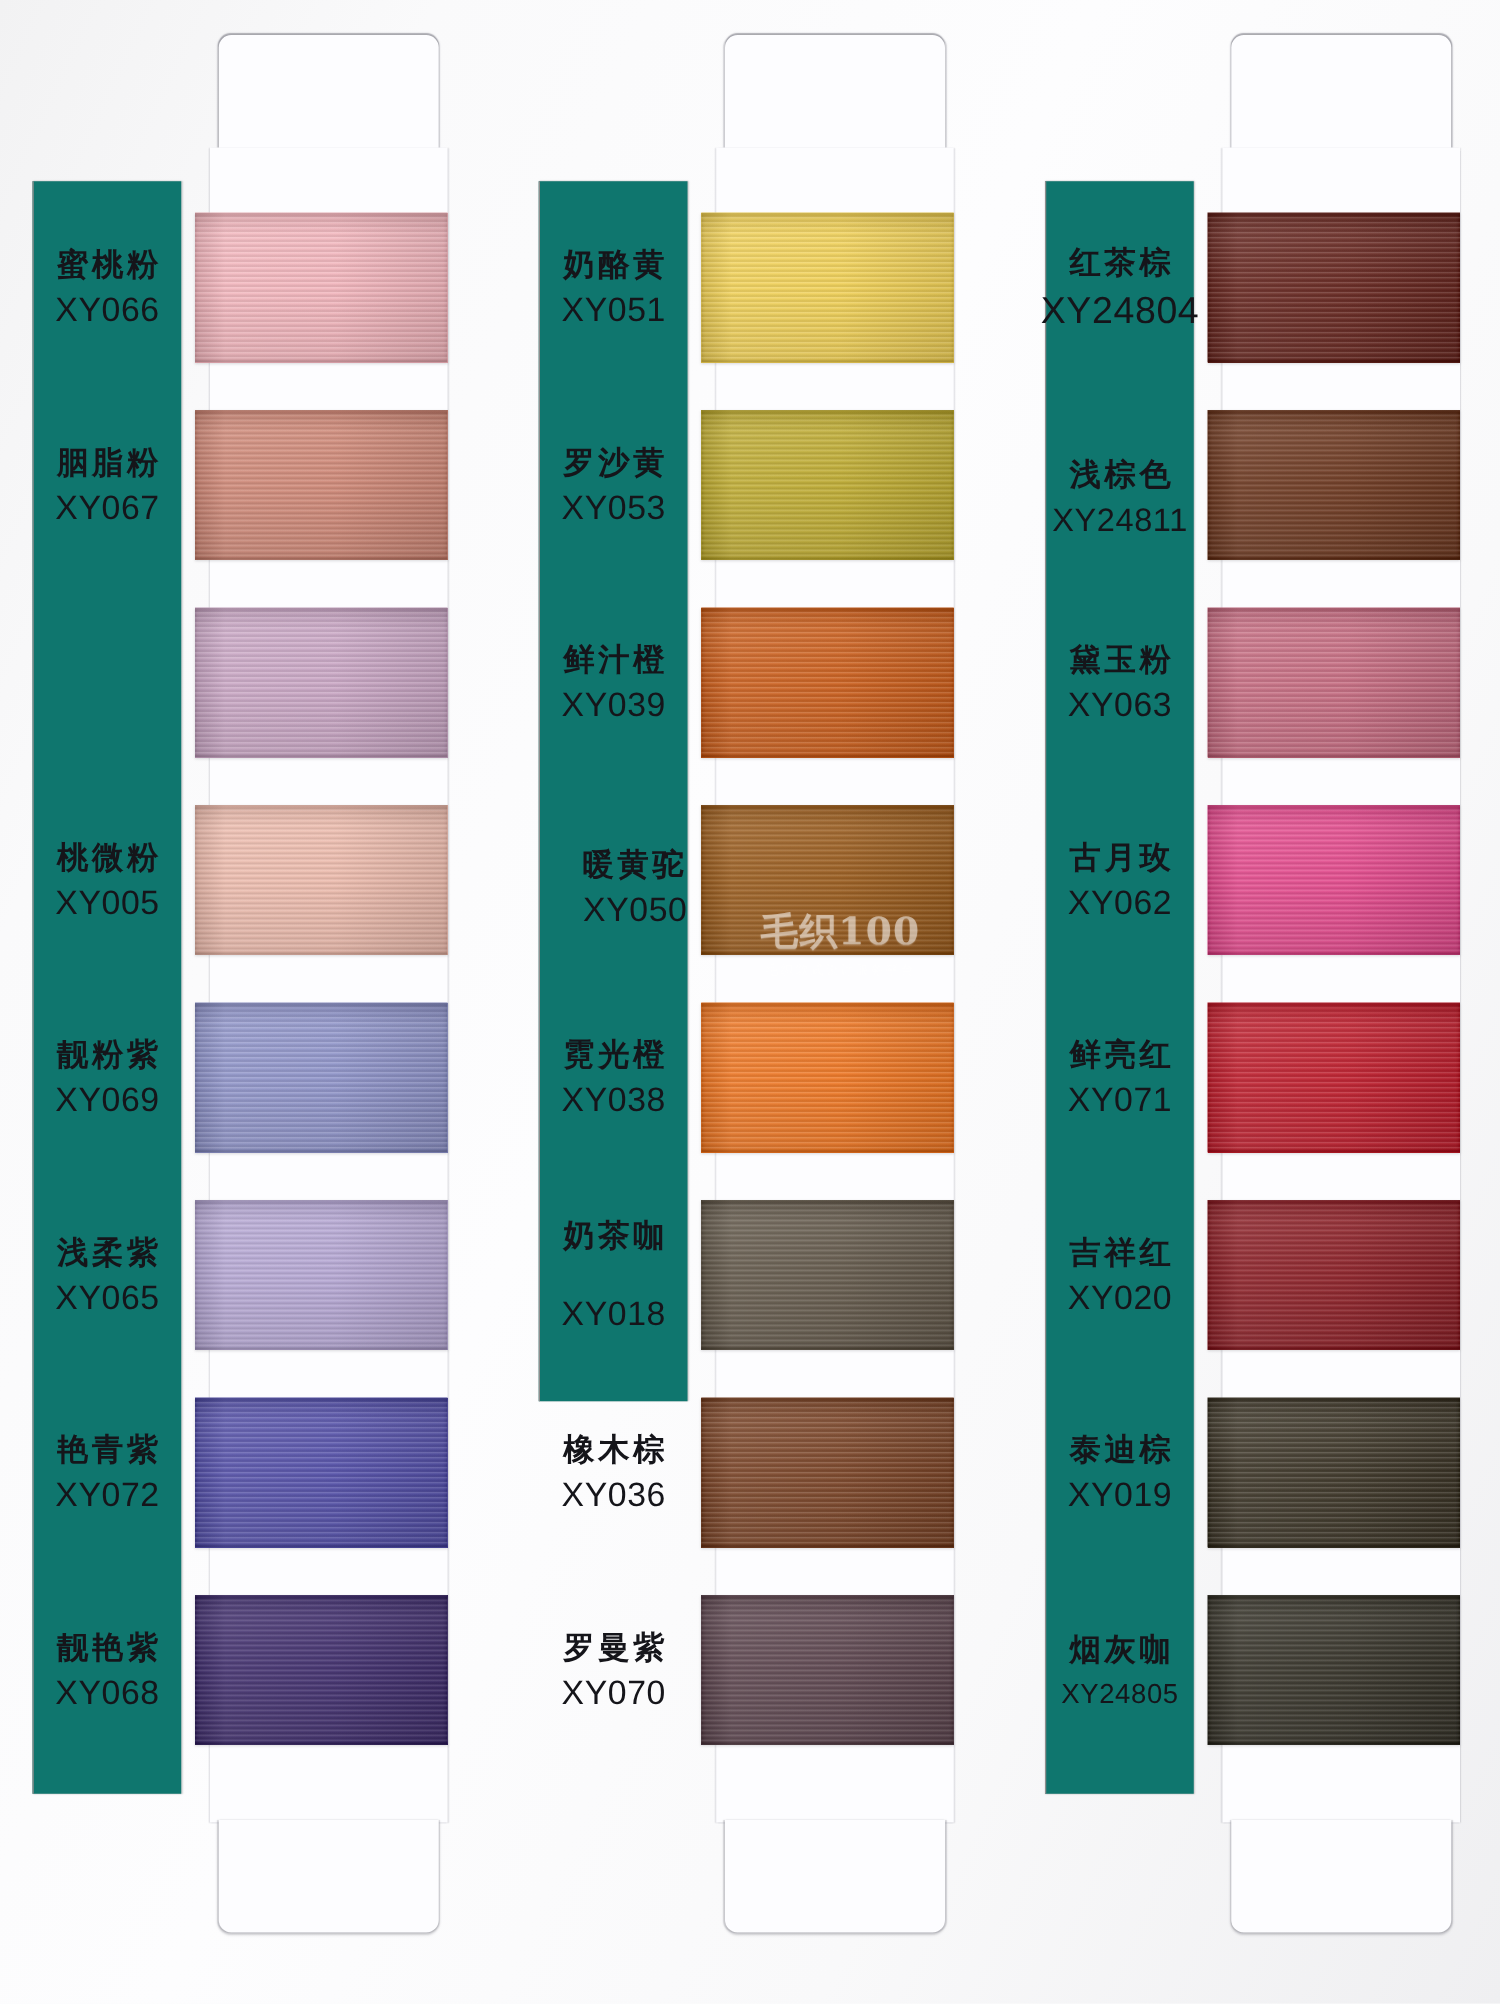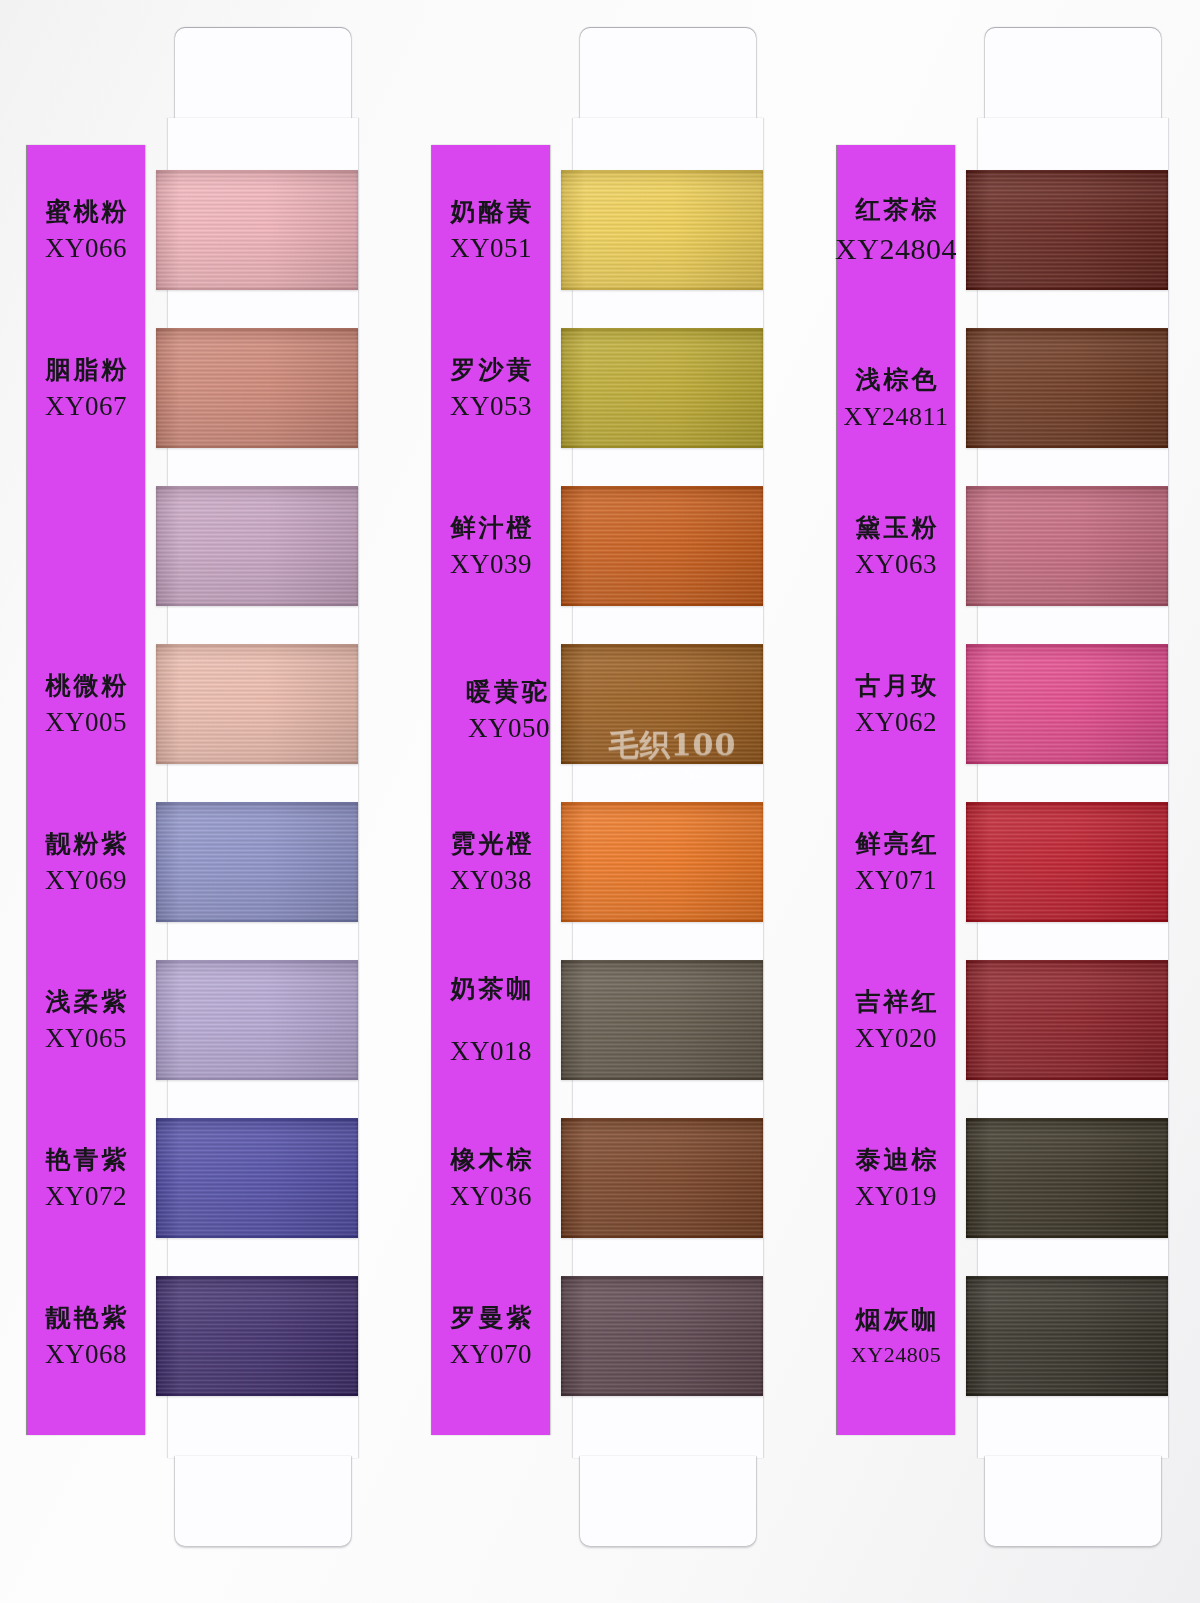--- a/index.html
+++ b/index.html
@@ -83,21 +83,21 @@
         rgba(255,255,255,.05) 14%,
         rgba(255,255,255,.0) 50%,
         rgba(0,0,0,.07) 100%);
     pointer-events: none;
   }
 
   
   .label-strip {
     position: absolute;
     background: linear-gradient(to right, #efede2 0%, #f5f3e9 14%, #f4f2e8 78%, #ecead f 100%);
-    background-color: #d946ef;
+    background-color: #0f766e;
     border-left: 1px solid #8d8d8d;
     box-shadow: 1px 0 1px rgba(150,150,150,.35), 0 0 1px rgba(160,160,160,.5);
   }
   .label-cell {
     position: absolute;
     left: 0;
     width: 100%;
     display: flex;
     flex-direction: column;
     align-items: center;
@@ -107,21 +107,21 @@
   .label-name {
     font-family: "DejaVu Serif", "Liberation Serif", serif;
     font-size: 25px;
     letter-spacing: 3px;
     line-height: 1.1;
     text-indent: 3px;
     font-weight: 600;
     white-space: nowrap;
   }
   .label-code {
-    font-family: Liberation Serif, serif;
+    font-family: Liberation Sans, sans-serif;
     font-size: 27px;
     letter-spacing: .5px;
     margin-top: 9px;
     line-height: 1.05;
     white-space: nowrap;
   }
 
   
   #watermark {
     position: absolute;
@@ -208,21 +208,21 @@
       <div class="card-body" style="left: 168px; width: 190px; top: 118px; height: 1340px;"></div>
       <div class="card-bottom" style="left: 175px; width: 176px; top: 1456px; height: 90px;"></div>
       <div class="yarn" title="奶酪黄 XY051" style="left: 156px; width: 202px; top: 170px; height: 120px; background: rgb(240, 208, 87); box-shadow: rgb(214, 182, 61) 0px 2px 3px inset, rgb(210, 178, 57) 0px -2px 3px inset, rgba(110, 110, 115, 0.25) 0px 1px 2px;"></div>
       <div class="yarn" title="罗沙黄 XY053" style="left: 156px; width: 202px; top: 328px; height: 120px; background: rgb(191, 172, 52); box-shadow: rgb(165, 146, 26) 0px 2px 3px inset, rgb(161, 142, 22) 0px -2px 3px inset, rgba(110, 110, 115, 0.25) 0px 1px 2px;"></div>
       <div class="yarn" title="鲜汁橙 XY039" style="left: 156px; width: 202px; top: 486px; height: 120px; background: rgb(202, 94, 28); box-shadow: rgb(176, 68, 2) 0px 2px 3px inset, rgb(172, 64, 0) 0px -2px 3px inset, rgba(110, 110, 115, 0.25) 0px 1px 2px;"></div>
       <div class="yarn" title="暖黄驼 XY050" style="left: 156px; width: 202px; top: 644px; height: 120px; background: rgb(154, 93, 31); box-shadow: rgb(128, 67, 5) 0px 2px 3px inset, rgb(124, 63, 1) 0px -2px 3px inset, rgba(110, 110, 115, 0.25) 0px 1px 2px;"></div>
       <div class="yarn" title="霓光橙 XY038" style="left: 156px; width: 202px; top: 802px; height: 120px; background: rgb(237, 118, 35); box-shadow: rgb(211, 92, 9) 0px 2px 3px inset, rgb(207, 88, 5) 0px -2px 3px inset, rgba(110, 110, 115, 0.25) 0px 1px 2px;"></div>
       <div class="yarn" title="奶茶咖 XY018" style="left: 156px; width: 202px; top: 960px; height: 120px; background: rgb(100, 90, 76); box-shadow: rgb(74, 64, 50) 0px 2px 3px inset, rgb(70, 60, 46) 0px -2px 3px inset, rgba(110, 110, 115, 0.25) 0px 1px 2px;"></div>
       <div class="yarn" title="橡木棕 XY036" style="left: 156px; width: 202px; top: 1118px; height: 120px; background: rgb(122, 68, 39); box-shadow: rgb(96, 42, 13) 0px 2px 3px inset, rgb(92, 38, 9) 0px -2px 3px inset, rgba(110, 110, 115, 0.25) 0px 1px 2px;"></div>
       <div class="yarn" title="罗曼紫 XY070" style="left: 156px; width: 202px; top: 1276px; height: 120px; background: rgb(94, 71, 80); box-shadow: rgb(68, 45, 54) 0px 2px 3px inset, rgb(64, 41, 50) 0px -2px 3px inset, rgba(110, 110, 115, 0.25) 0px 1px 2px;"></div>
-      <div class="label-strip" style="left: 26px; width: 118px; top: 145px; height: 1290px;">
+      <div class="label-strip" style="left: 26px; width: 118px; top: 145px; height: 976px;">
         <div class="label-cell" style="top: 25px; height: 120px;">
           <div class="label-name">奶酪黄</div>
           <div class="label-code">XY051</div>
         </div>
         <div class="label-cell" style="top: 183px; height: 120px;">
           <div class="label-name">罗沙黄</div>
           <div class="label-code">XY053</div>
         </div>
         <div class="label-cell" style="top: 341px; height: 120px;">
           <div class="label-name">鲜汁橙</div>

